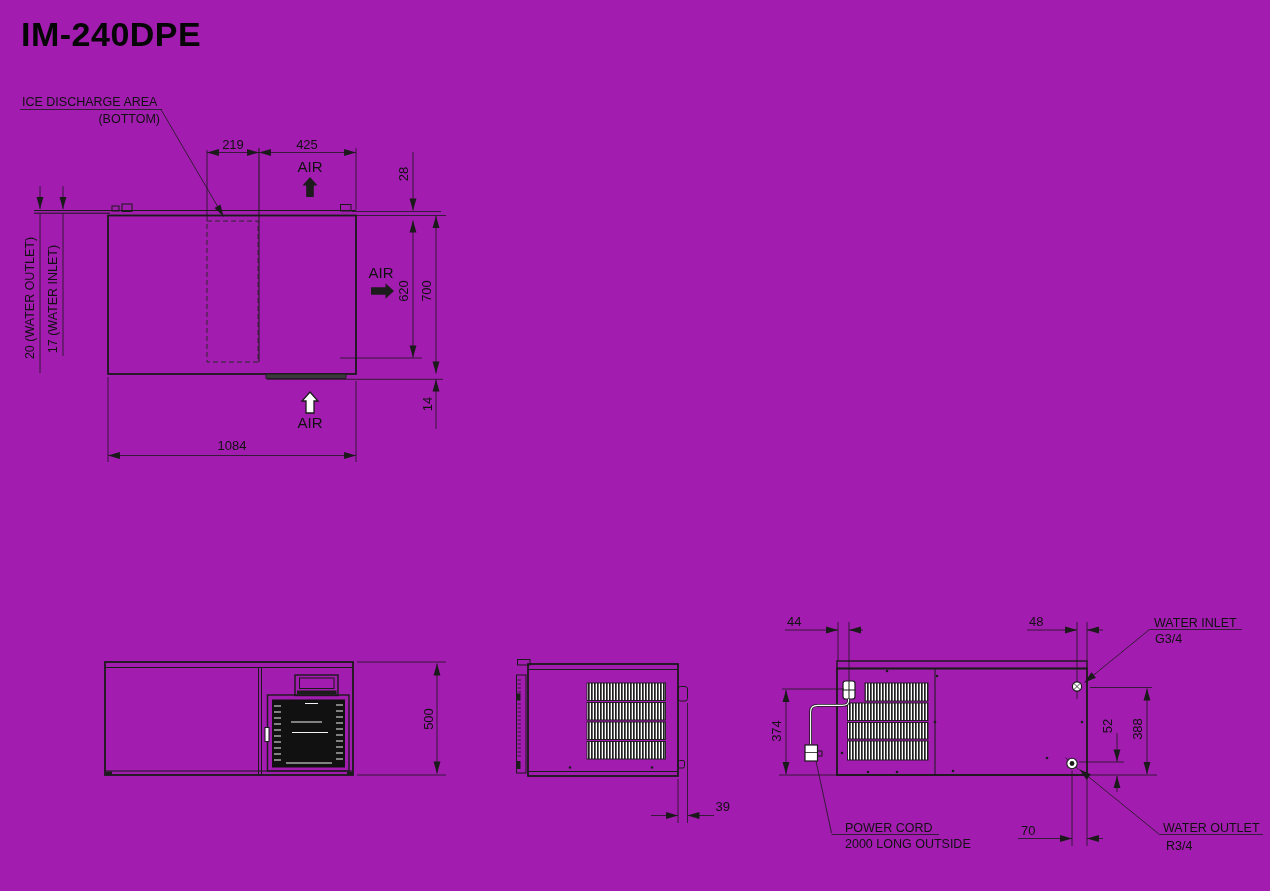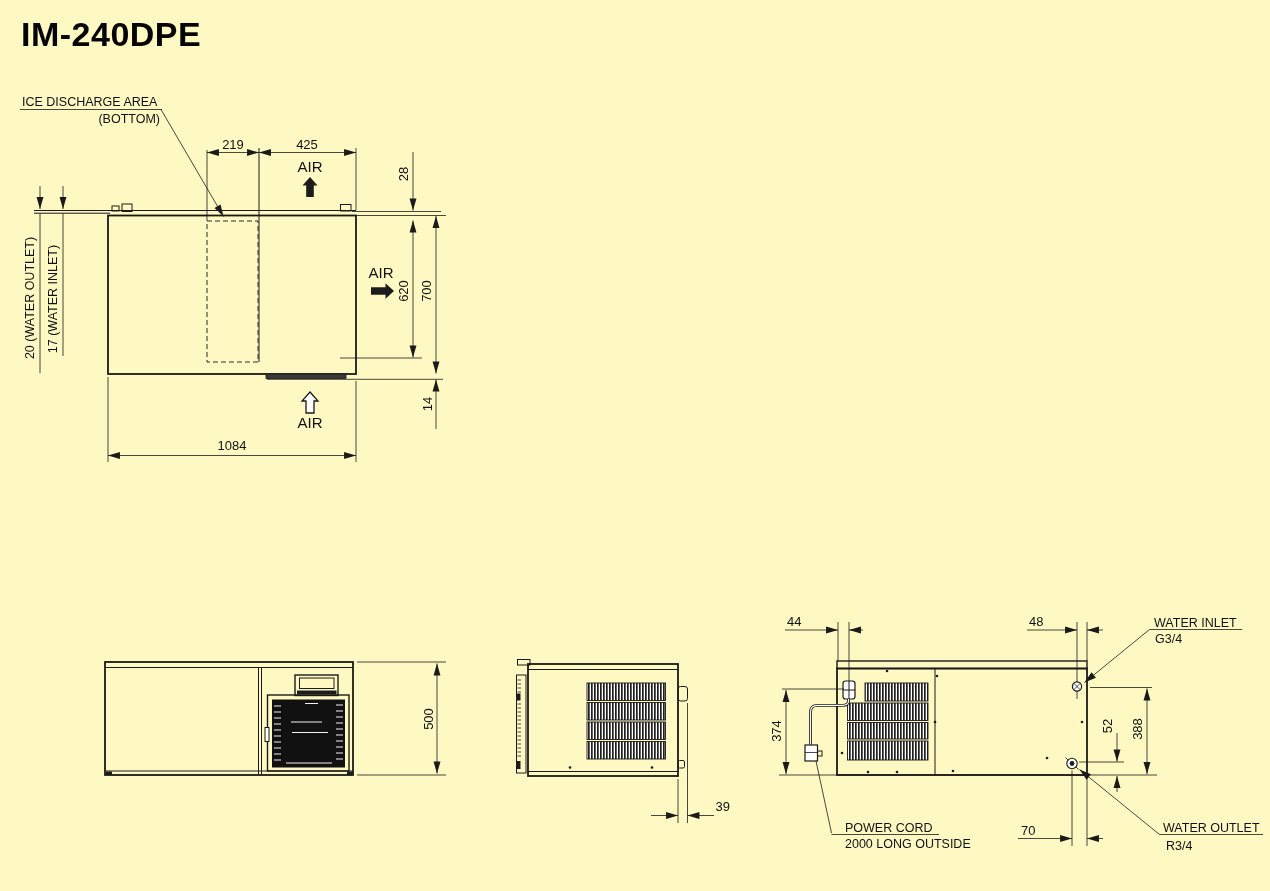--- a/index.html
+++ b/index.html
@@ -1,16 +1,16 @@
 <!DOCTYPE html>
 <html><head>
 <meta charset="utf-8">
 <style>
   html,body{margin:0;padding:0;background:#fff;}
-  #page{position:relative;width:1270px;height:891px;background:#fef9c3;overflow:hidden;
+  #page{position:relative;width:1270px;height:891px;background:#a21caf;overflow:hidden;
         font-family:"Liberation Sans",sans-serif;}
   svg{position:absolute;left:0;top:0;}
   .ln{stroke:#1a1a1a;stroke-width:1;fill:none;}
   .thk{stroke:#1a1a1a;stroke-width:1.8;fill:none;}
   .med{stroke:#1a1a1a;stroke-width:1.4;fill:none;}
   .thin{stroke:#1a1a1a;stroke-width:0.8;fill:none;}
   .dsh{stroke:#2a2a2a;stroke-width:1;fill:none;stroke-dasharray:5 3;}
   .dimt{font:13px "Liberation Sans",sans-serif;fill:#111;}
   .lblt{font:12.5px "Liberation Sans",sans-serif;fill:#111;}
   .airt{font:15px "Liberation Sans",sans-serif;fill:#111;}

